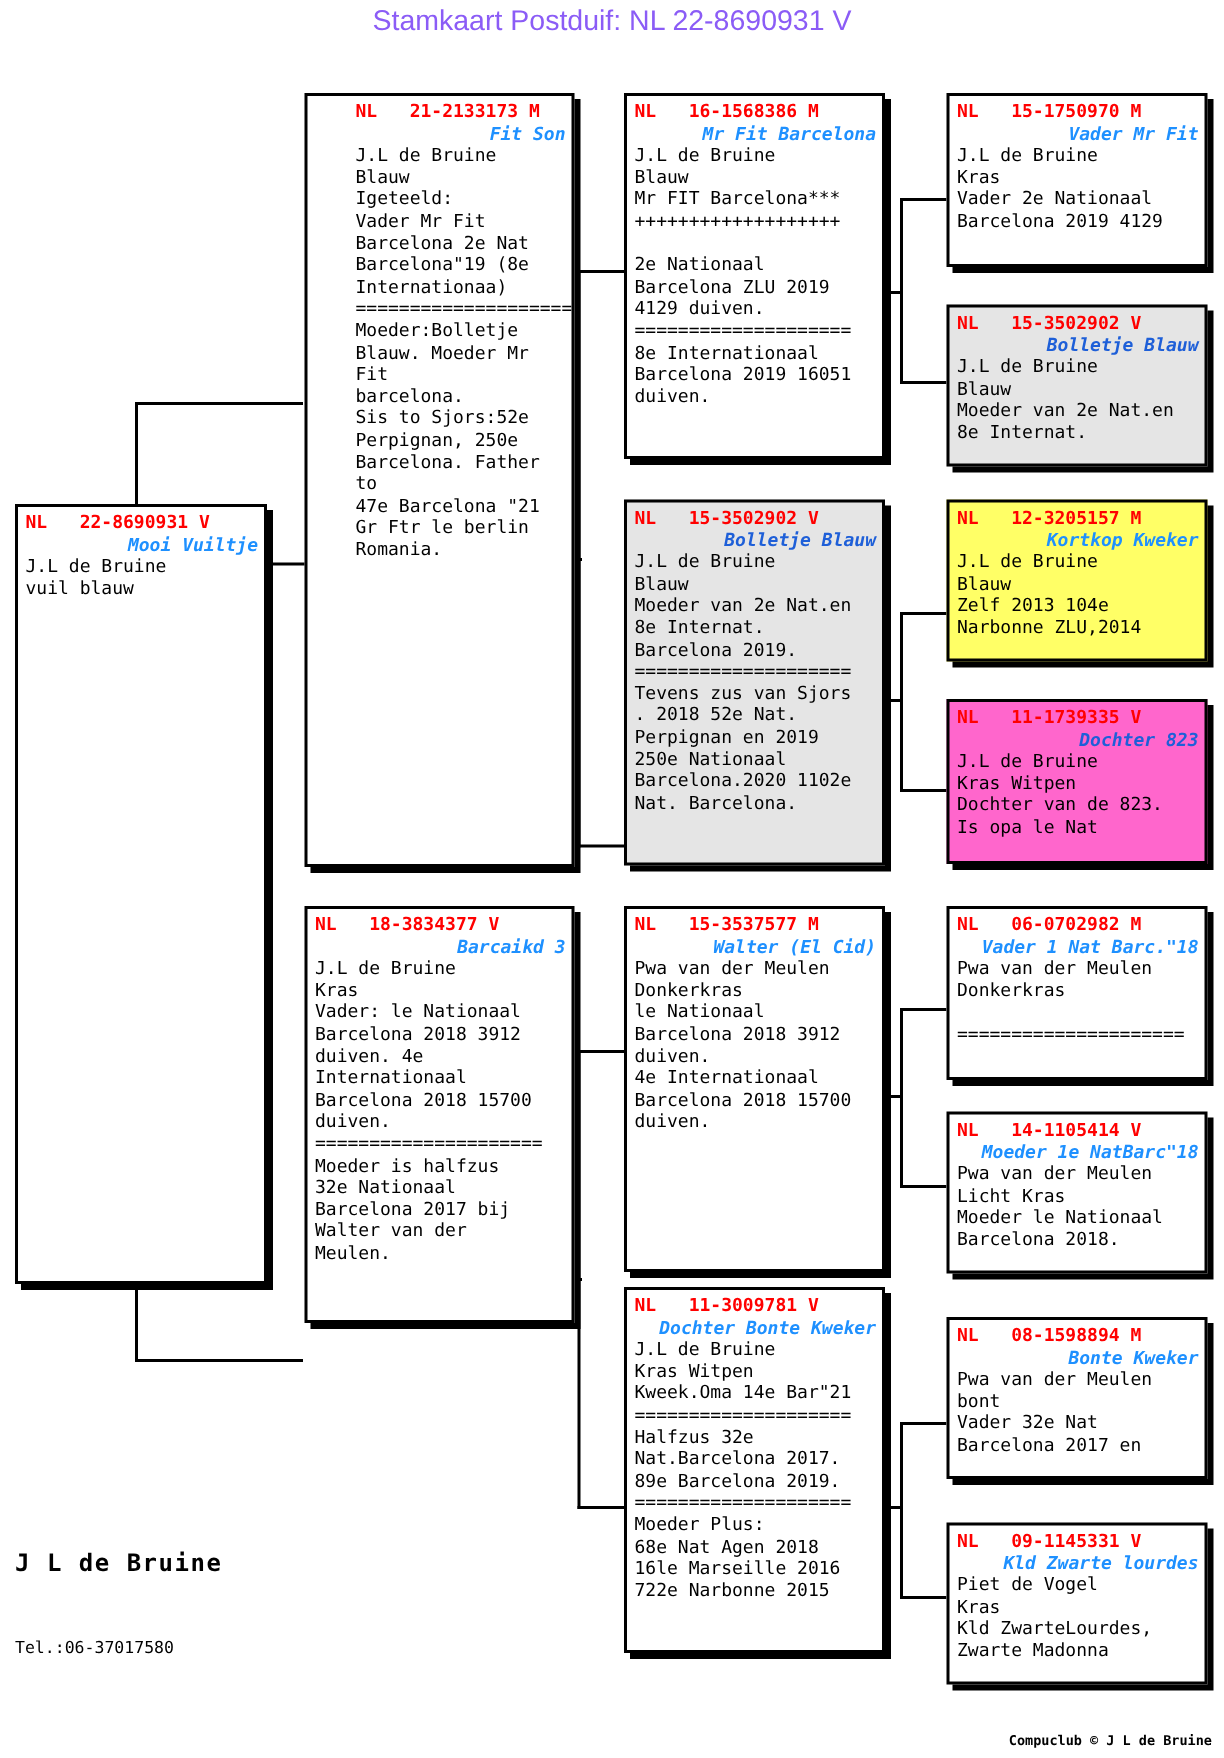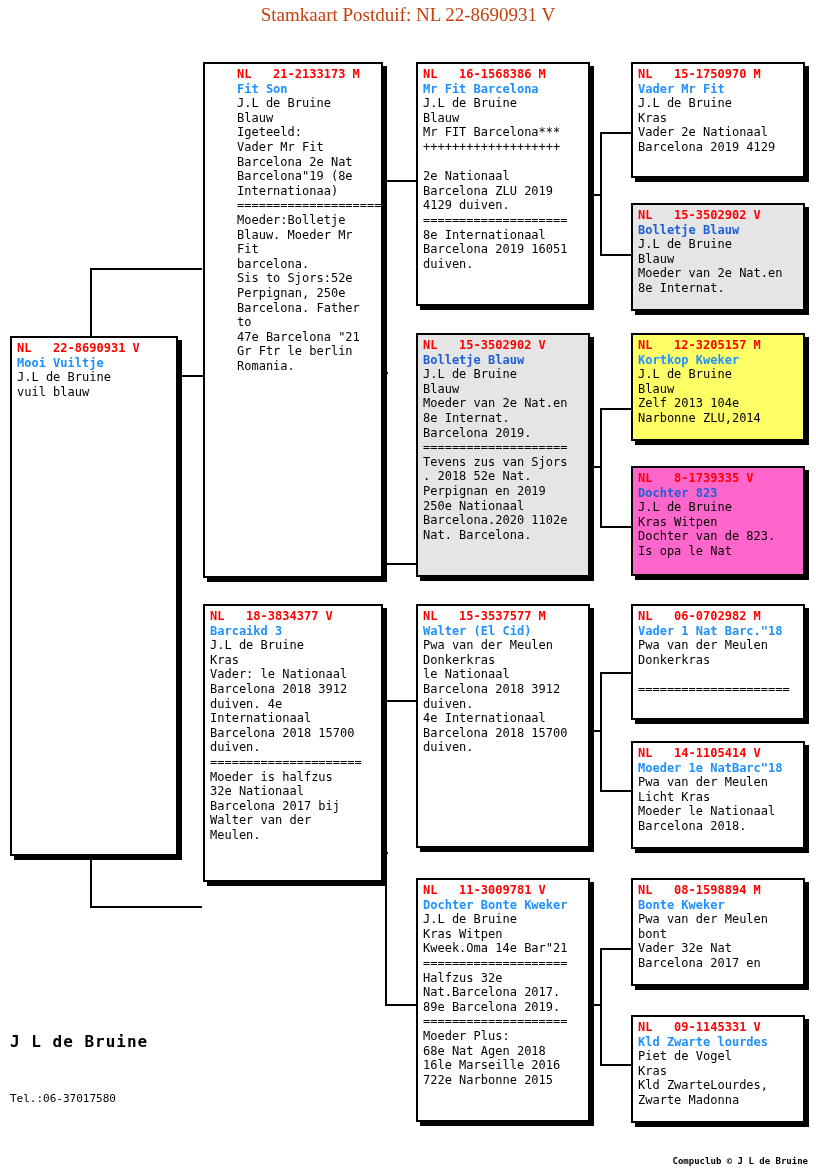--- a/index.html
+++ b/index.html
@@ -8,37 +8,37 @@
     background:#ffffff;
     font-family:"DejaVu Sans Mono", monospace;
     position:relative;
     overflow:hidden;
     color:#000;
   }
   .title{
     position:absolute;
     left:0;right:0;top:4px;
     text-align:center;
-    font-family:Liberation Serif, serif;
+    font-family:Liberation Sans, sans-serif;
     font-size:19px;
-    color:#c2410c;
+    color:#8b5cf6;
   }
   .card{
     position:absolute;
     border:2px solid #000;
     background:#fff;
     box-shadow:4px 4px 0 #000;
     box-sizing:border-box;
     padding:3px 4px 3px 5px;
     font-size:12px;
     line-height:14.6px;
     overflow:hidden;
   }
   .ring{ color:#ff0000; font-weight:bold; white-space:pre; }
-  .name{ color:#1e90ff; font-weight:bold; }
+  .name{ color:#1e90ff; font-style:italic; font-weight:bold;text-align:right; }
   .body{ color:#000; white-space:pre-wrap; }
   .orange{ background:#e5e5e5; }
   .orange .ring{ color:#ff0000; }
   .orange .name{ color:#1e5fd8; }
   .yellow{ background:#ffff66; }
   .pink{ background:#ff66cc; }
   .pink .name{ color:#1e5fd8; }
   .owner{
     position:absolute;
     left:10px;top:1032px;
@@ -188,21 +188,21 @@
   <div class="body">Pwa van der Meulen
 Donkerkras
 le Nationaal
 Barcelona 2018 3912
 duiven.
 4e Internationaal
 Barcelona 2018 15700
 duiven.</div>
 </div>
 
-<div class="card" style="left:416px;top:878px;width:174px;height:244px;">
+<div class="card" style="left:416px;top:858px;width:174px;height:244px;">
   <div class="ring">NL   11-3009781 V</div>
   <div class="name">Dochter Bonte Kweker</div>
   <div class="body">J.L de Bruine
 Kras Witpen
 Kweek.Oma 14e Bar"21
 ====================
 Halfzus 32e
 Nat.Barcelona 2017.
 89e Barcelona 2019.
 ====================
@@ -233,21 +233,21 @@
 <div class="card yellow" style="left:631px;top:333px;width:174px;height:108px;">
   <div class="ring">NL   12-3205157 M</div>
   <div class="name">Kortkop Kweker</div>
   <div class="body">J.L de Bruine
 Blauw
 Zelf 2013 104e
 Narbonne ZLU,2014</div>
 </div>
 
 <div class="card pink" style="left:631px;top:466px;width:174px;height:110px;">
-  <div class="ring">NL   8-1739335 V</div>
+  <div class="ring">NL   11-1739335 V</div>
   <div class="name">Dochter 823</div>
   <div class="body">J.L de Bruine
 Kras Witpen
 Dochter van de 823.
 Is opa le Nat</div>
 </div>
 
 <div class="card" style="left:631px;top:604px;width:174px;height:116px;">
   <div class="ring">NL   06-0702982 M</div>
   <div class="name">Vader 1 Nat Barc."18</div>

